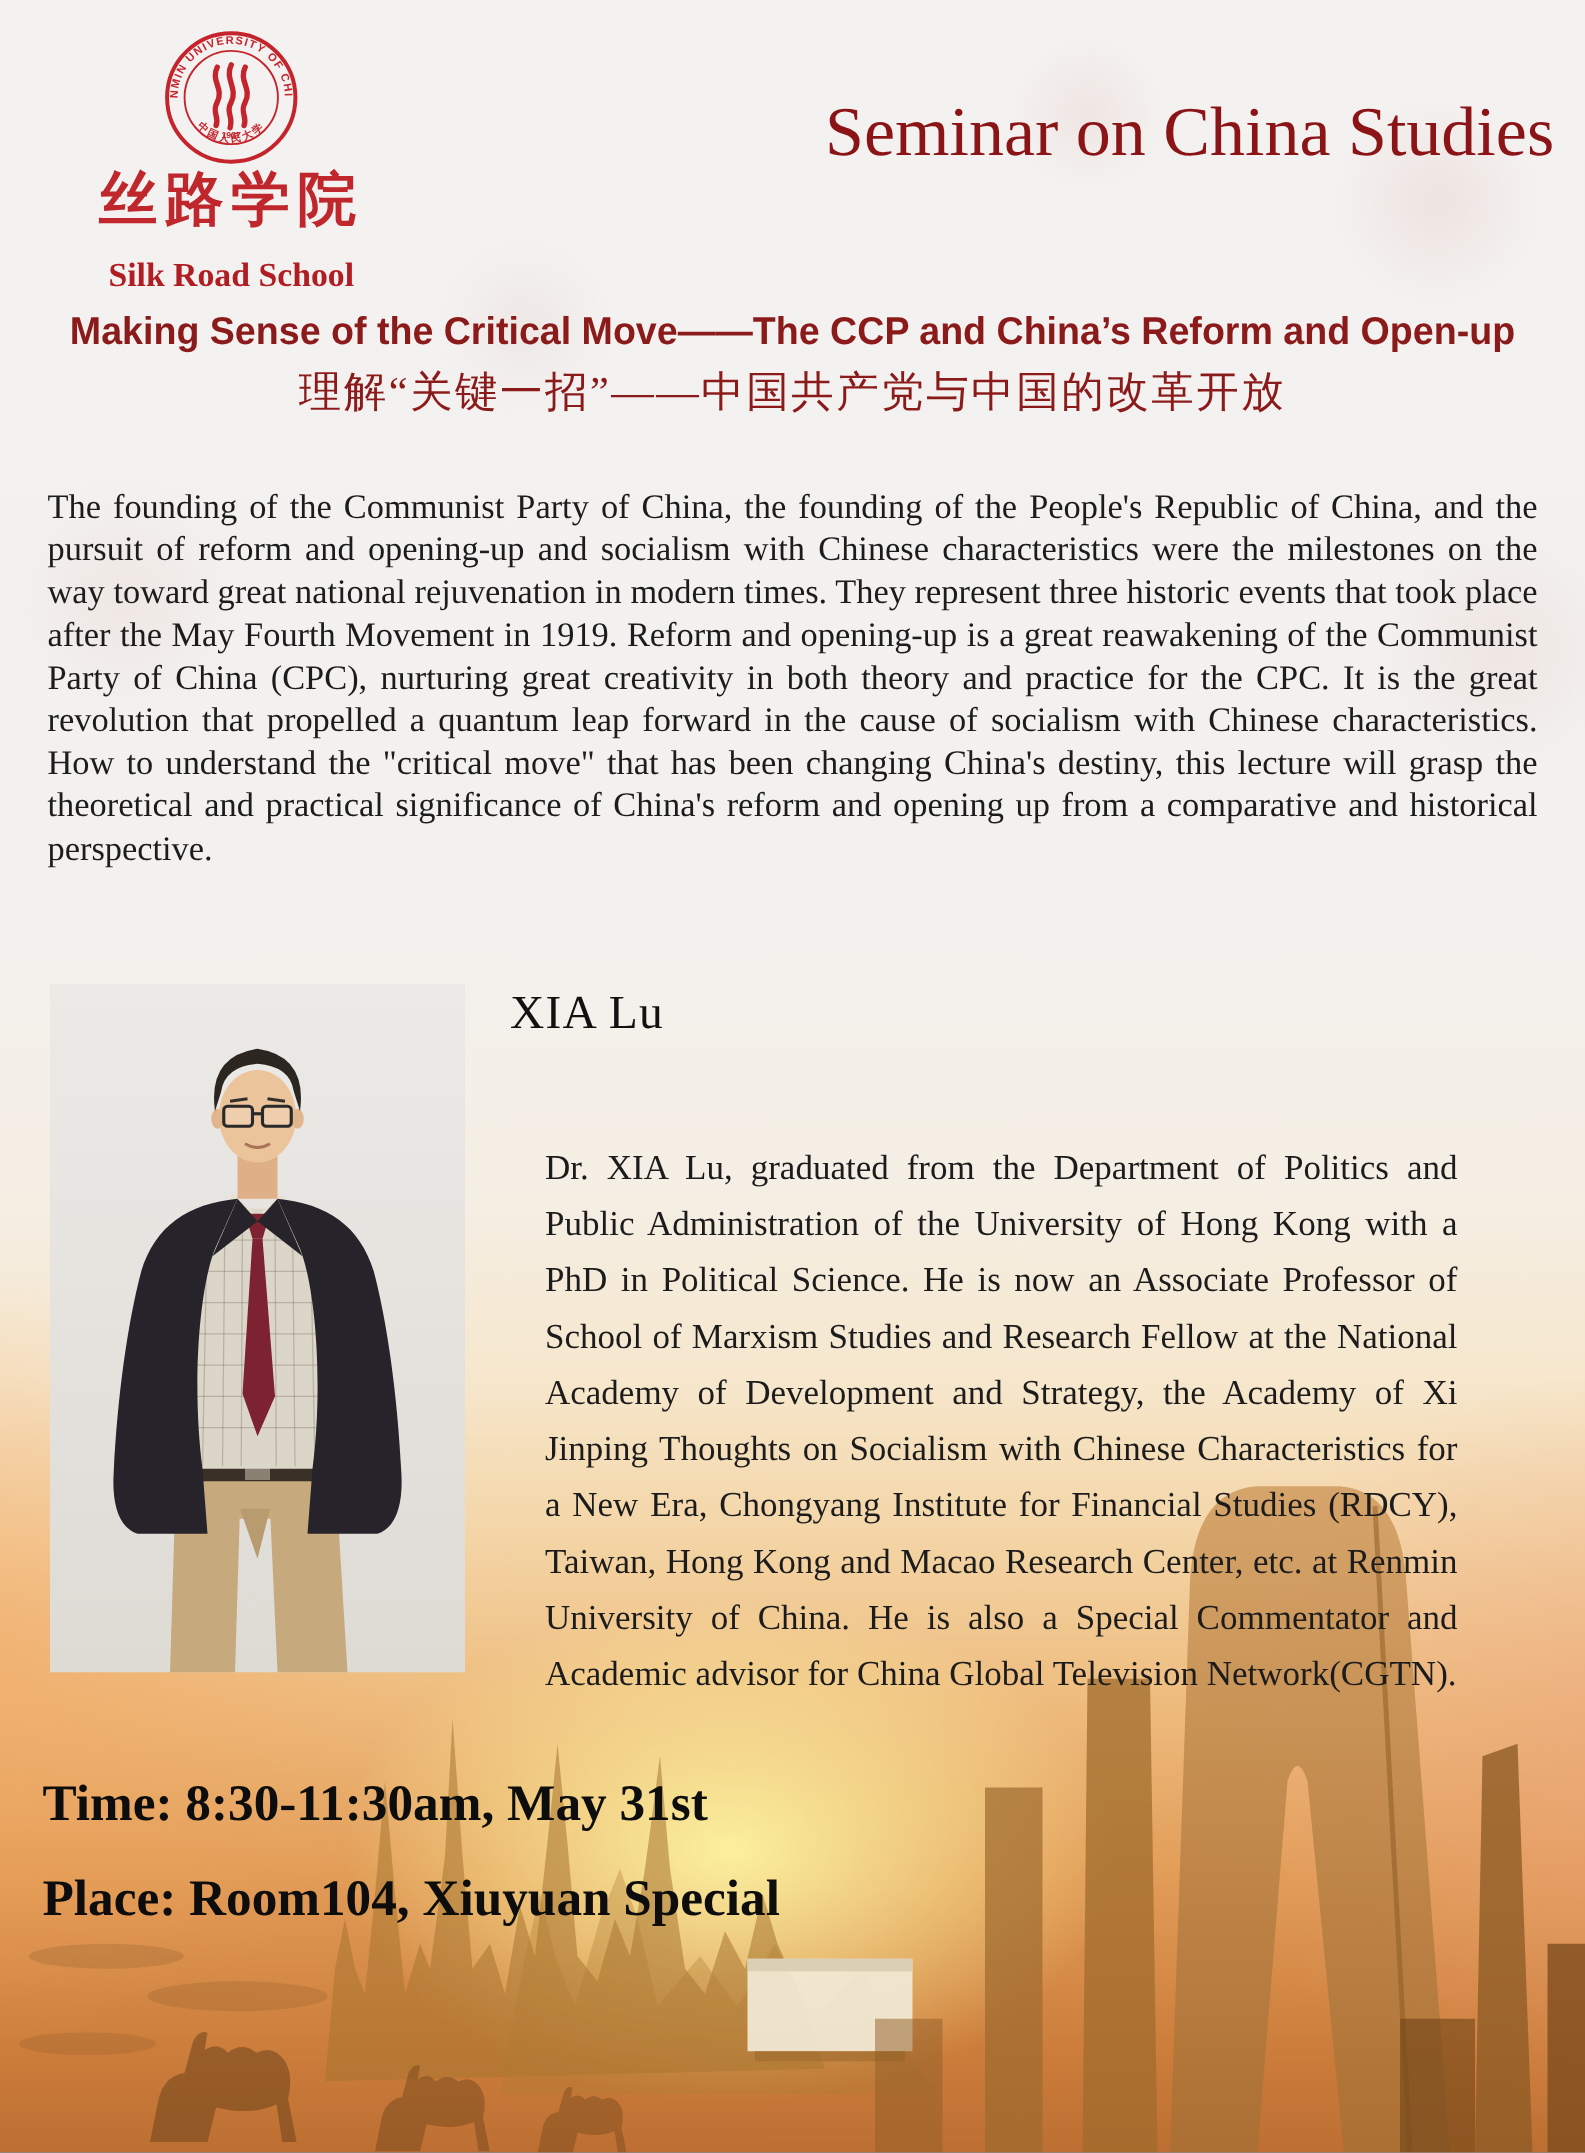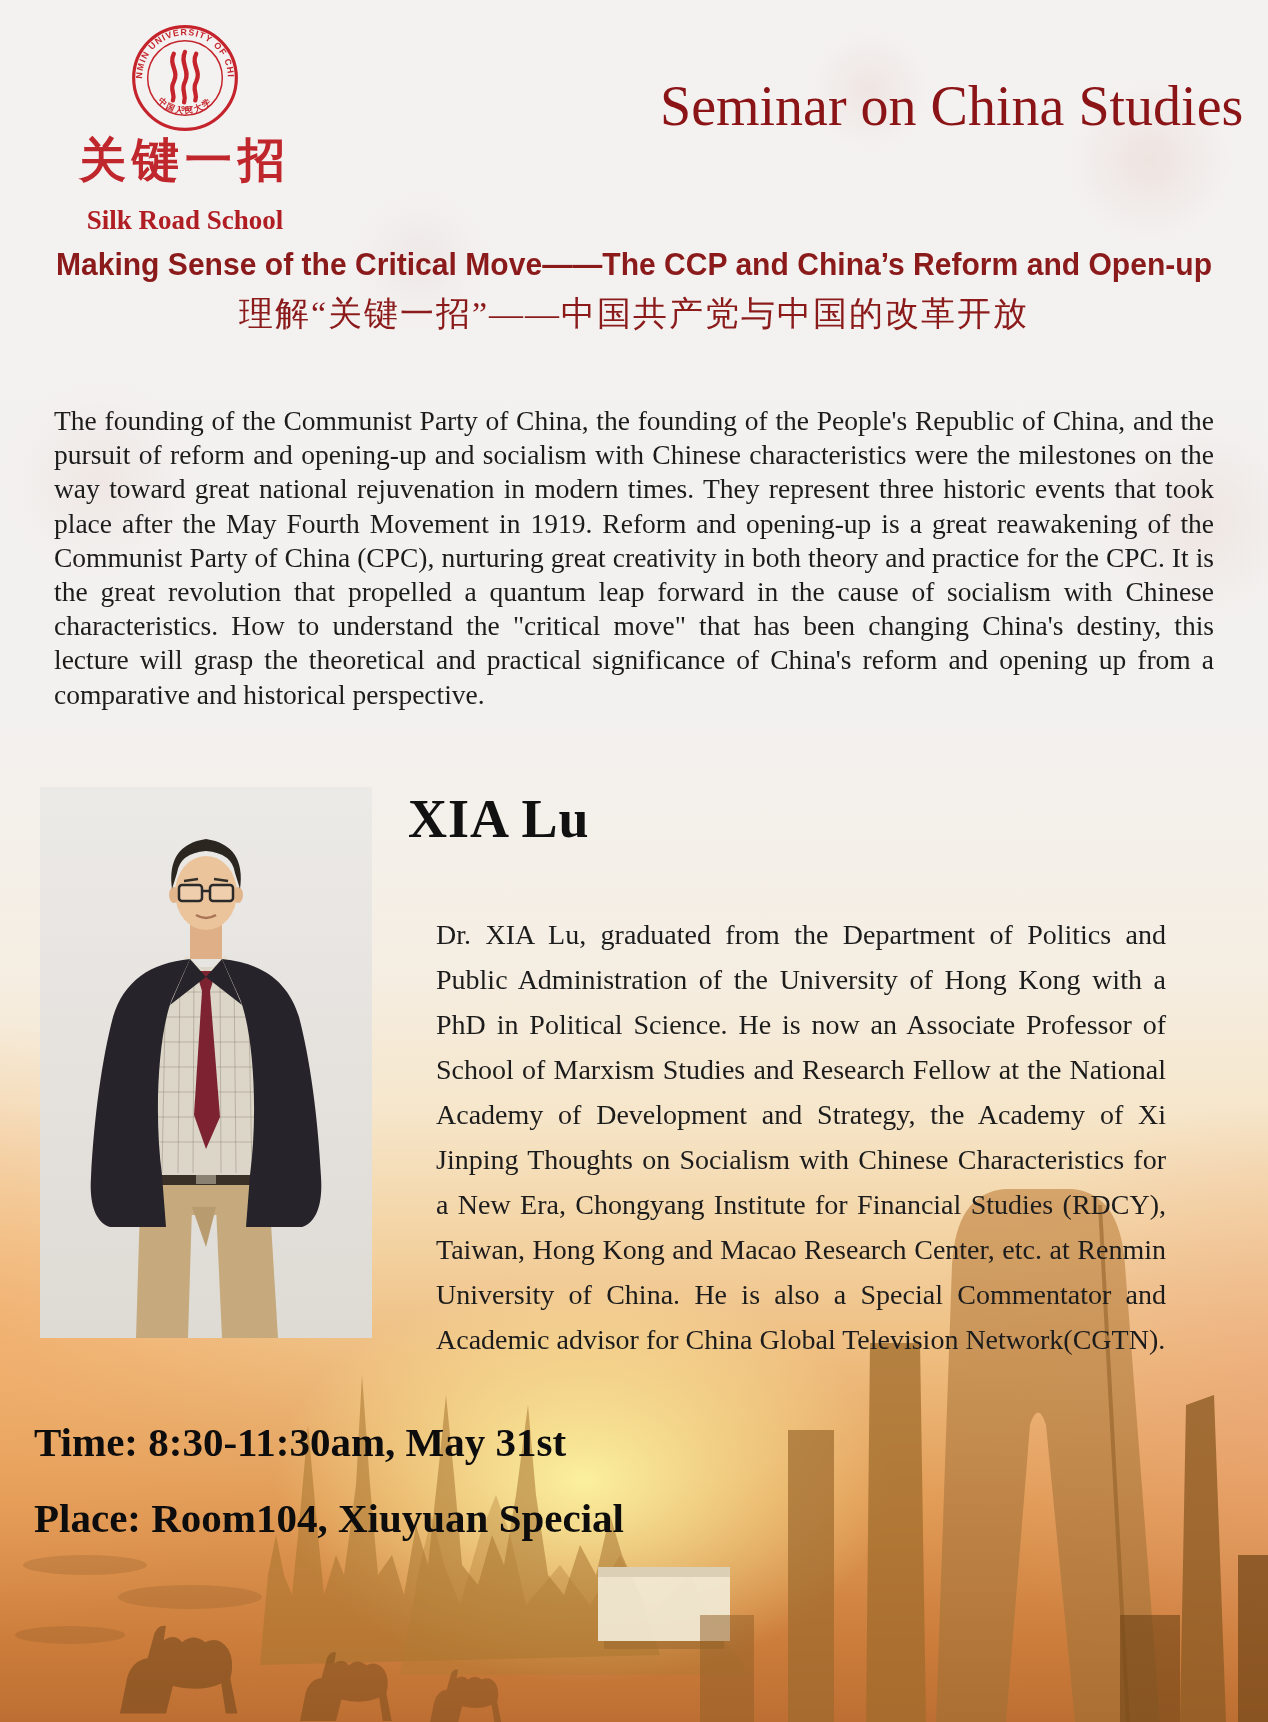--- a/index.html
+++ b/index.html
@@ -36,26 +36,26 @@
     font-family: "Liberation Sans", sans-serif; font-weight: bold; font-size: 31px;
     color: #8b1a1b; transform: scaleX(0.97); transform-origin: 50% 50%; white-space: nowrap;
   }
   .title-cn {
     position: absolute; left: 0; right: 0; top: 291px; text-align: center;
     font-size: 34px; color: #8b1a1b; letter-spacing: 2px; white-space: nowrap;
   }
   .abstract {
     position: absolute; left: 38px; right: 38px; top: 388px;
     font-size: 27.5px; line-height: 34.2px; color: #1c1c1c;
-    text-align: justify; text-justify: inter-word; margin: 16px;
+    text-align: justify; text-justify: inter-word; margin: 0;
   }
   .photo-frame { position: absolute; left: 40px; top: 787px; width: 332px; height: 551px; }
   .speaker-name {
     position: absolute; left: 408px; top: 788px;
-    font-weight: bold; font-size: 54px; color: #111; letter-spacing: 1px;
+    font-weight: normal; font-size: 38px; color: #111; letter-spacing: 1px;
   }
   .speaker-bio {
     position: absolute; left: 420px; top: 896px; width: 730px;
     font-size: 28px; line-height: 45px; color: #1c1c1c;
     text-align: justify; text-justify: inter-word; margin: 16px;
   }
   .when-where { position: absolute; left: 34px; top: 1404px; color: #0d0d0d; }
   .when-where .line {
     font-weight: bold; font-size: 41px; line-height: 76px; white-space: nowrap;
   }
@@ -121,21 +121,21 @@
       <g stroke="#c5242c" stroke-width="4.6" fill="none" stroke-linecap="round">
         <path d="M48,34 C42,46 54,52 48,64 C43,73 50,76 47,84"></path>
         <path d="M60,32 C54,44 66,52 60,64 C55,73 62,76 59,86"></path>
         <path d="M72,34 C66,46 78,52 72,64 C67,73 74,76 71,84"></path>
       </g>
       <text x="60" y="95" text-anchor="middle" fill="#c5242c" font-size="7.5" font-family="Liberation Sans, sans-serif" font-weight="bold">1937</text>
       <text fill="#c5242c" font-size="9" font-family="Liberation Serif, serif" font-weight="bold" letter-spacing="2">
         <textPath href="#arcBottom" startOffset="50%" text-anchor="middle">中国人民大学</textPath>
       </text>
     </svg>
-    <div class="school-cn">关键一招</div>
+    <div class="school-cn">丝路学院</div>
     <div class="school-en">Silk Road School</div>
   </div>
 
   <div class="series-title">Seminar on China Studies</div>
 
   <div class="title-en">Making Sense of the Critical Move——The CCP and China’s Reform and Open-up</div>
   <div class="title-cn">理解“关键一招”——中国共产党与中国的改革开放</div>
 
   <p class="abstract">The founding of the Communist Party of China, the founding of the People's Republic of China, and the pursuit of reform and opening-up and socialism with Chinese characteristics were the milestones on the way toward great national rejuvenation in modern times. They represent three historic events that took place after the May Fourth Movement in 1919. Reform and opening-up is a great reawakening of the Communist Party of China (CPC), nurturing great creativity in both theory and practice for the CPC. It is the great revolution that propelled a quantum leap forward in the cause of socialism with Chinese characteristics. How to understand the "critical move" that has been changing China's destiny, this lecture will grasp the theoretical and practical significance of China's reform and opening up from a comparative and historical perspective.</p>
 

